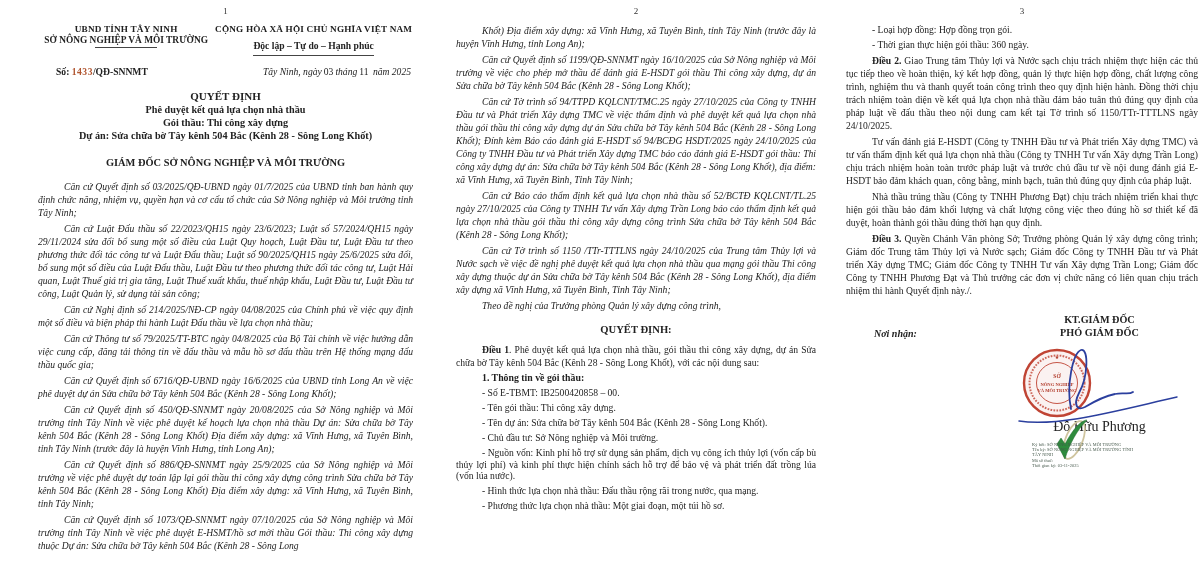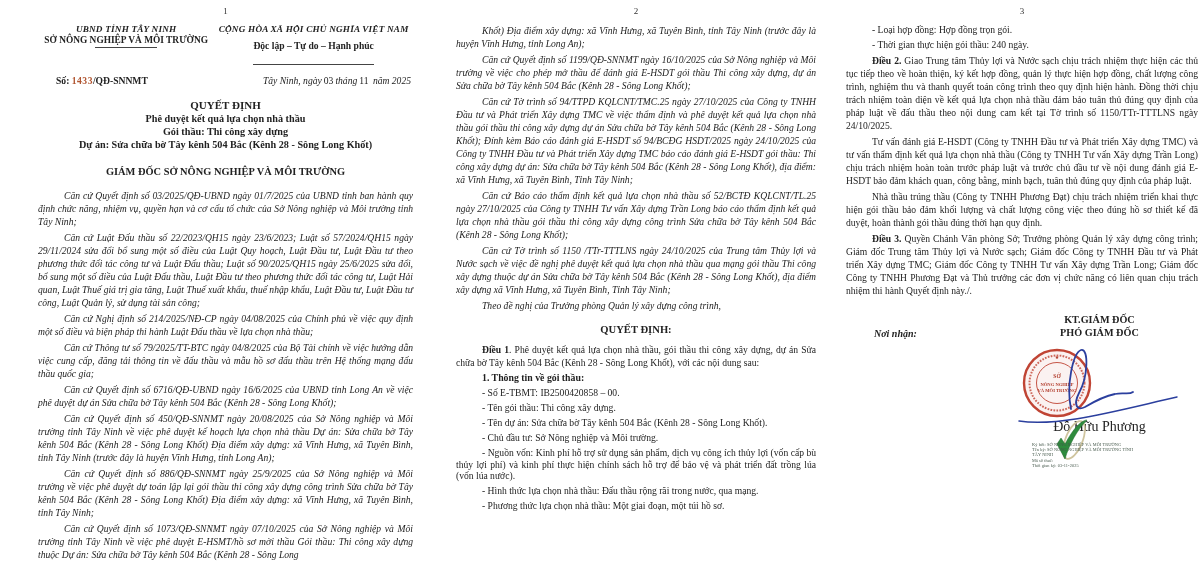--- a/index.html
+++ b/index.html
@@ -11,24 +11,24 @@
   .page { position:absolute; top:6px; }
   .page1 { left:38px;  width:375px; }
   .page2 { left:456px; width:360px; }
   .page3 { left:846px; width:352px; }
   .pagenum { text-align:center; font-size:9px; color:#333; margin-bottom:8px; }
 
   
   .hdr { display:flex; margin-bottom:4px; }
   .hdr-left  { width:47%; text-align:center; }
   .hdr-right { width:53%; text-align:center; }
-  .hdr-line1 { font-size:9.2px; font-weight:600; letter-spacing:.2px;font-style:italic; }
+  .hdr-line1 { font-size:9.2px; font-weight:600; letter-spacing:.2px; }
   .hdr-line2 { font-size:9.4px; font-weight:bold; margin-top:1px; }
   .rule-short { width:62px; border-bottom:1.2px solid #444; margin:2px auto 0; }
-  .motto { font-size:9.6px; font-weight:bold; display:inline-block; border-bottom:1.2px solid #444; padding-bottom:13px; }
+  .motto { font-size:9.6px; font-weight:bold; display:inline-block; border-bottom:1.2px solid #444; padding-bottom:4px; }
   .num-row { display:flex; justify-content:space-between; margin:10px 0 2px; font-size:9.6px; }
   .num-left { margin-left:18px;font-weight:bold; }
   .doc-num-value { color:#b0542f; letter-spacing:.5px; }
   .date-line { font-style:italic; margin-right:2px; }
   .date-ins { font-style:normal; padding:0 2px; }
 
   .title-block { text-align:center; margin-top:12px; font-weight:bold; }
   .t1 { font-size:11px;   line-height:14px; }
   .t2 { font-size:10.2px; line-height:13px; }
   .issuer { text-align:center; font-weight:bold; font-size:10.4px; margin:15px 0 12px; }
@@ -136,21 +136,21 @@
       <p class="item">- Hình thức lựa chọn nhà thầu: Đấu thầu rộng rãi trong nước, qua mạng.</p>
       <p class="item">- Phương thức lựa chọn nhà thầu: Một giai đoạn, một túi hồ sơ.</p>
     </div>
 </div>
 
 <div class="page page3">
   <div class="pagenum">3</div>
 
   <div>
       <p class="item">- Loại hợp đồng: Hợp đồng trọn gói.</p>
-      <p class="item">- Thời gian thực hiện gói thầu: 240 ngày.</p>
+      <p class="item">- Thời gian thực hiện gói thầu: 360 ngày.</p>
     </div>
 
   <p class="body"><b class="lead">Điều 2.</b><span> Giao Trung tâm Thủy lợi và Nước sạch chịu trách nhiệm thực hiện các thủ tục tiếp theo về hoàn thiện, ký kết hợp đồng, quản lý thực hiện hợp đồng, chất lượng công trình, nghiệm thu và thanh quyết toán công trình theo quy định hiện hành. Đồng thời chịu trách nhiệm toàn diện về kết quả lựa chọn nhà thầu đảm bảo tuân thủ đúng quy định của pháp luật về đấu thầu theo nội dung cam kết tại Tờ trình số 1150/TTr-TTTLNS ngày 24/10/2025.</span></p>
 
   <p class="body">Tư vấn đánh giá E-HSDT (Công ty TNHH Đầu tư và Phát triển Xây dựng TMC) và tư vấn thẩm định kết quả lựa chọn nhà thầu (Công ty TNHH Tư vấn Xây dựng Trần Long) chịu trách nhiệm hoàn toàn trước pháp luật và trước chủ đầu tư về nội dung đánh giá E-HSDT bảo đảm khách quan, công bằng, minh bạch, tuân thủ đúng quy định của pháp luật.</p>
 
   <p class="body">Nhà thầu trúng thầu (Công ty TNHH Phương Đạt) chịu trách nhiệm triển khai thực hiện gói thầu bảo đảm khối lượng và chất lượng công việc theo đúng hồ sơ thiết kế đã duyệt, hoàn thành gói thầu đúng thời hạn quy định.</p>
 
   <p class="body"><b class="lead">Điều 3.</b><span> Quyền Chánh Văn phòng Sở; Trưởng phòng Quản lý xây dựng công trình; Giám đốc Trung tâm Thủy lợi và Nước sạch; Giám đốc Công ty TNHH Đầu tư và Phát triển Xây dựng TMC; Giám đốc Công ty TNHH Tư vấn Xây dựng Trần Long; Giám đốc Công ty TNHH Phương Đạt và Thủ trưởng các đơn vị chức năng có liên quan chịu trách nhiệm thi hành Quyết định này./.</span></p>
 

